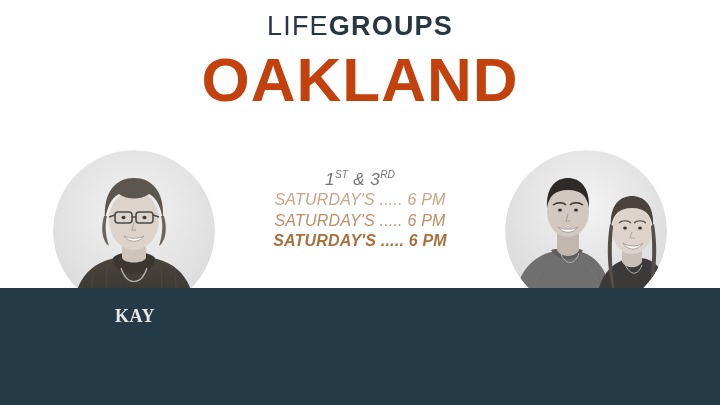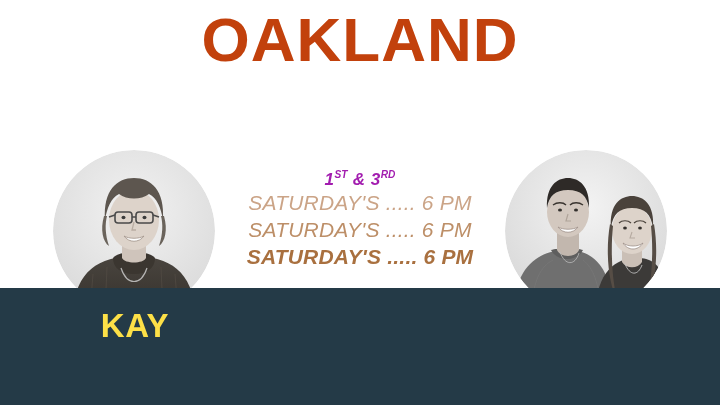--- a/index.html
+++ b/index.html
@@ -51,60 +51,64 @@
   
   .schedule {
     position:absolute;
     top:168px; left:0; width:720px;
     text-align:center;
     font-style:italic;
     line-height:1.28;
   }
   .sched-head {
     font-size:17px;
-    font-weight:700;
-    color:#a21caf;
+    font-weight:400;
+    color:#737373;
     letter-spacing:0.5px;
   }
   .sched-head sup { font-size:0.6em; vertical-align:super; letter-spacing:0; }
 
   .sched-line {
-    font-size:21px;
+    font-size:16px;
     letter-spacing:0.2px;
     white-space:nowrap;
   }
   .sched-line.l1 { color:#cba487; font-weight:400; }
   .sched-line.l2 { color:#bd8f68; font-weight:400; }
   .sched-line.l3 { color:#a9703f; font-weight:700; }
 
   
   .namebar {
     position:absolute;
     left:0; top:288px;
     width:720px; height:117px;
     background:#243a47;
   }
   .name {
     position:absolute;
-    color:#fde047;
+    color:#e5e5e5;
     font-weight:700;
-    font-size:33px;
+    font-size:18px;
     letter-spacing:0.6px;
     line-height:1.22;
     text-align:center;
+    font-family:Liberation Serif, serif;
   }
   .name.left  { left:35px;  top:18px; width:200px; }
   .name.right { left:485px; top:18px; width:200px; }
 </style>
 </head>
 <body>
 
 <div class="poster">
 
   <div class="header">
+    <div class="brand">
+      <span class="light">LIFE</span><span class="bold">GROUPS</span>
+    </div>
     <div class="city">OAKLAND</div>
   </div>
 
   <div class="photo left">
     <svg viewBox="0 0 162 162" xmlns="http://www.w3.org/2000/svg">
       <defs>
         <radialGradient id="bgL" cx="50%" cy="38%" r="72%">
           <stop offset="0%" stop-color="#f2f2f2"></stop>
           <stop offset="100%" stop-color="#d8d8d8"></stop>
         </radialGradient>

